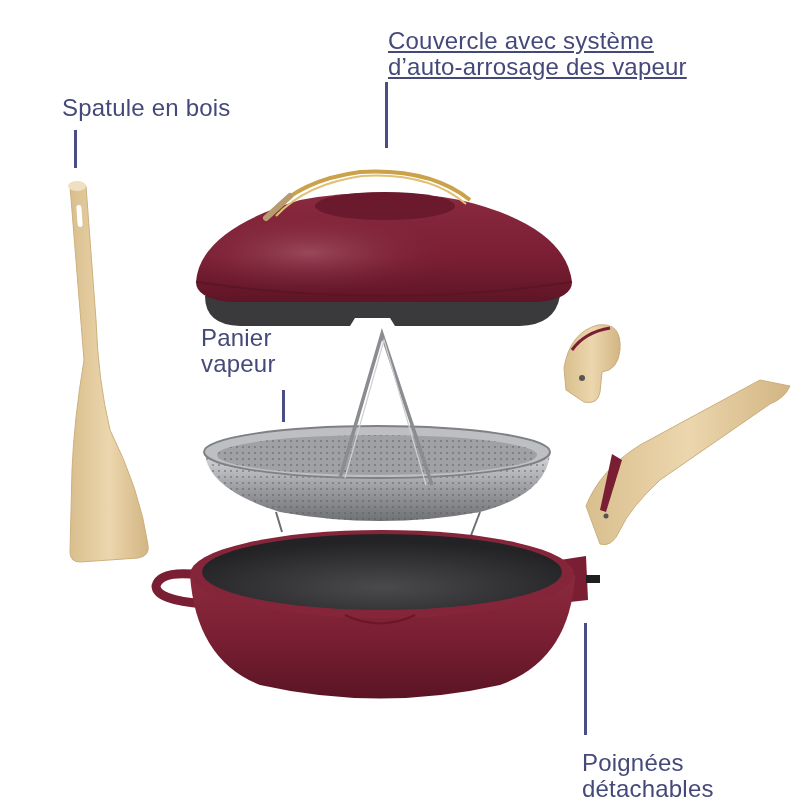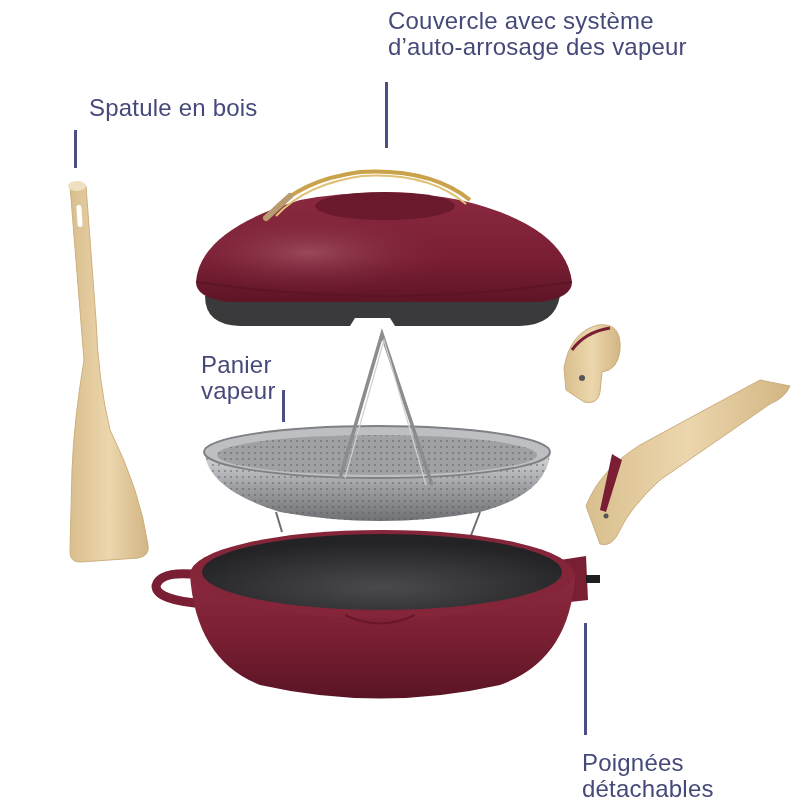--- a/index.html
+++ b/index.html
@@ -98,32 +98,32 @@
     <path d="M564,368 Q570,332 598,325 Q622,322 620,350 Q618,370 602,372 L600,392 Q598,405 584,402 L566,390 Z" fill="url(#woodGrad)" stroke="#cbae7c" stroke-width="1"></path>
     <path d="M572,350 Q585,332 610,328" fill="none" stroke="#7a1f33" stroke-width="3"></path>
     <circle cx="582" cy="378" r="3" fill="#555"></circle>
 
     <path d="M586,506 Q600,470 640,445 L760,380 L790,386 Q785,398 770,404 L660,480 Q630,508 620,530 Q612,548 600,544 Z" fill="url(#woodGrad)" stroke="#cbae7c" stroke-width="1"></path>
     <path d="M600,510 L612,454 L622,460 L606,512 Z" fill="#7a1f33"></path>
     <circle cx="606" cy="516" r="2.5" fill="#555"></circle>
   </g>
 </svg>
 
-<div class="label" style="left:388px; top:8px;">
+<div class="label" style="left:388px; top:28px;text-decoration:underline;">
   <div>Couvercle avec système</div>
   <div>d’auto-arrosage des vapeur</div>
 </div>
 <div class="leader" style="left:385px; top:82px; height:66px;"></div>
 
-<div class="label" style="left:89px; top:95px;">
+<div class="label" style="left:62px; top:95px;">
   <div>Spatule en bois</div>
 </div>
 <div class="leader" style="left:74px; top:130px; height:38px;"></div>
 
-<div class="label" style="left:201px; top:352px;">
+<div class="label" style="left:201px; top:325px;">
   <div>Panier</div>
   <div>vapeur</div>
 </div>
 <div class="leader" style="left:282px; top:390px; height:32px;"></div>
 
 <div class="leader" style="left:584px; top:623px; height:112px;"></div>
 <div class="label" style="left:582px; top:750px;">
   <div>Poignées</div>
   <div>détachables</div>
 </div>

